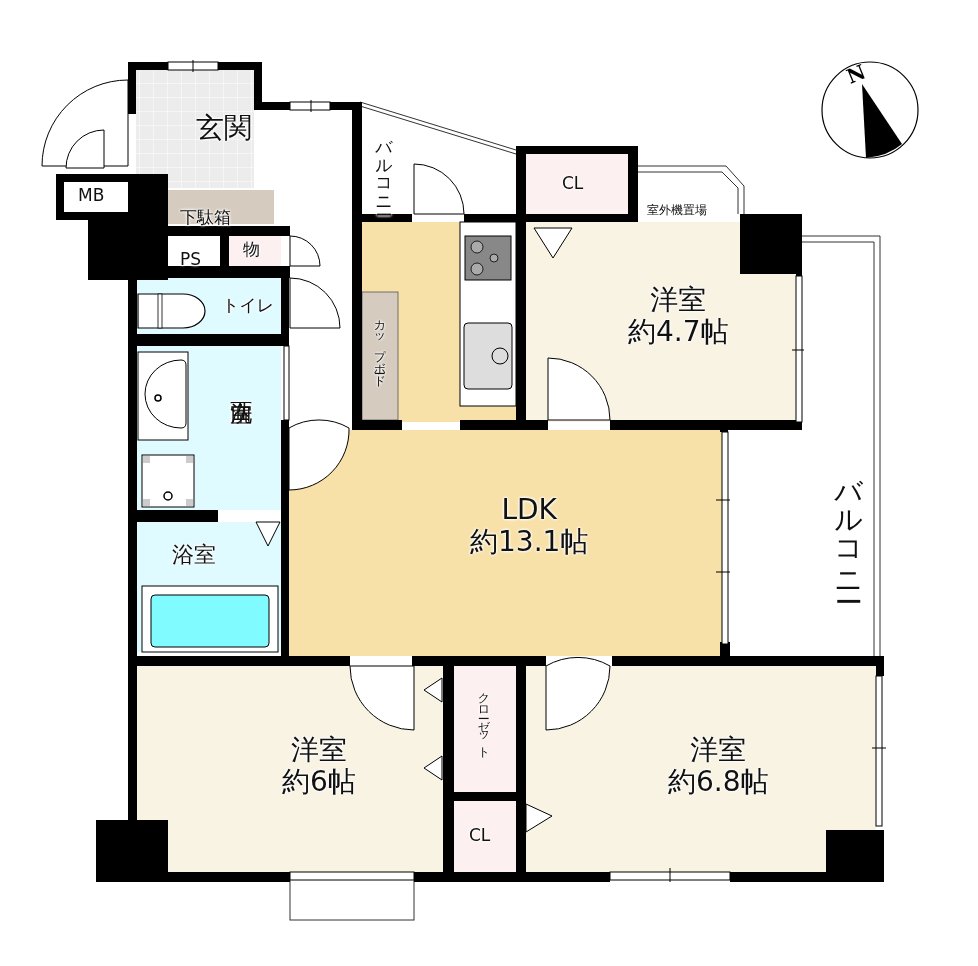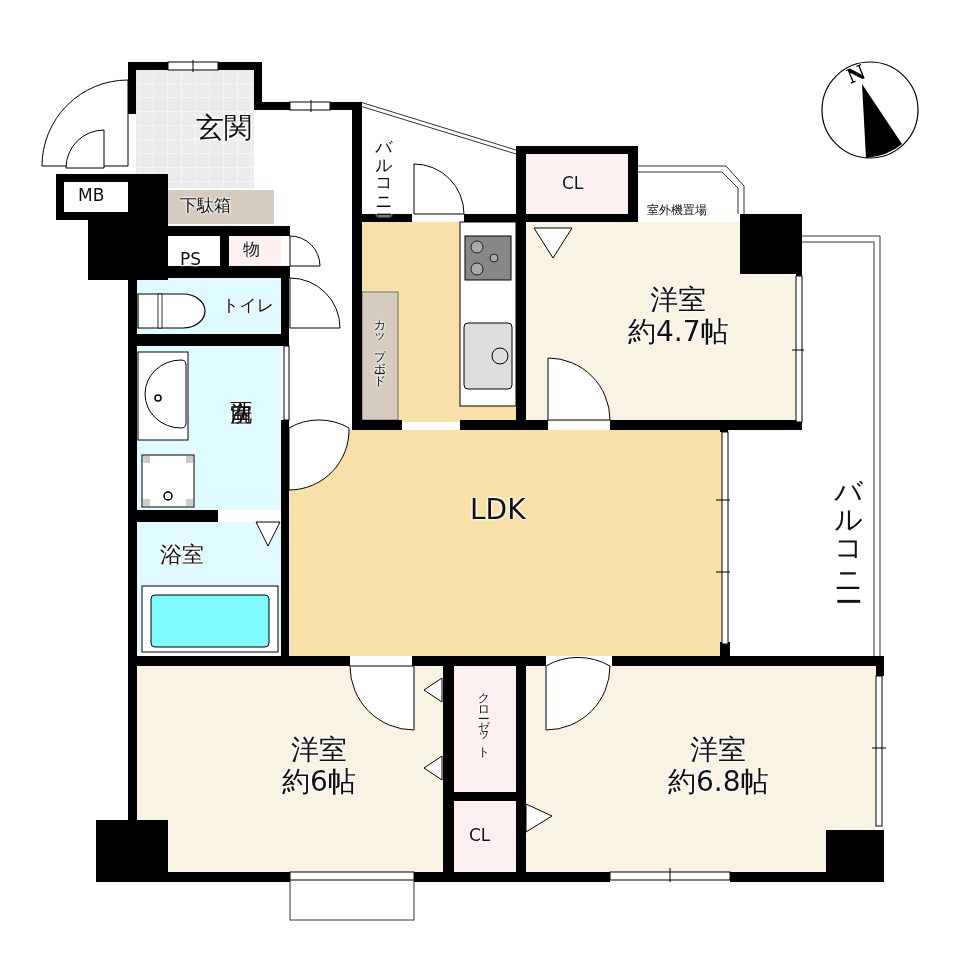--- a/index.html
+++ b/index.html
@@ -210,39 +210,40 @@
 
     <path d="M534 228 L572 228 L553 258 Z"></path>
     <path d="M256 522 L280 522 L268 546 Z"></path>
     <path d="M442 678 L424 690 L442 702 Z"></path>
     <path d="M442 756 L424 768 L442 780 Z"></path>
     <path d="M526 804 L552 816 L526 832 Z"></path>
   </g>
 </svg>
 
 <div class="lbl big" style="left:160px;top:112px;">玄関</div>
-<div class="lbl sm" style="left:180px;top:196px;">下駄箱</div>
+<div class="lbl sm" style="left:180px;top:208px;">下駄箱</div>
 <div class="lbl sm" style="left:78px;top:186px;text-align:right;">MB</div>
 <div class="lbl sm" style="left:180px;top:250px;">PS</div>
 <div class="lbl sm" style="left:243px;top:240px;">物</div>
 <div class="lbl sm" style="left:222px;top:296px;">トイレ</div>
 <div class="lbl mid vert" style="left:229px;top:384px;">洗面室</div>
-<div class="lbl mid" style="left:160px;top:542px;">浴室</div>
+<div class="lbl mid" style="left:172px;top:542px;">浴室</div>
 <div class="lbl xs vert" style="left:372px;top:312px;">カップボード</div>
 <div class="lbl sm vert" style="left:374px;top:128px;">バルコニー</div>
 <div class="lbl sm" style="left:562px;top:174px;">CL</div>
 <div class="lbl xs" style="left:647px;top:204px;">室外機置場</div>
 
 <div class="lbl big" style="left:592px;top:284px;">
   <div>洋室</div>
   <div>約4.7帖</div>
 </div>
 
 <div class="lbl big" style="left:434px;top:494px;">
   <div>LDK</div>
+  <div>約13.1帖</div>
 </div>
 
 <div class="lbl big vert" style="left:796px;top:460px;">バルコニー</div>
 
 <div class="lbl big" style="left:246px;top:734px;">
   <div>洋室</div>
   <div>約6帖</div>
 </div>
 
 <div class="lbl xs vert" style="left:476px;top:684px;">クローゼット</div>

